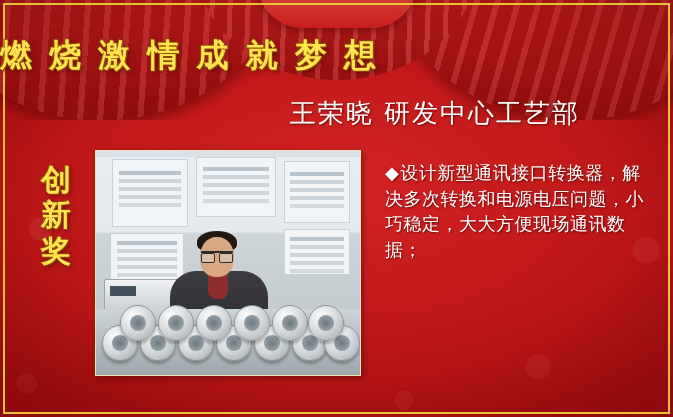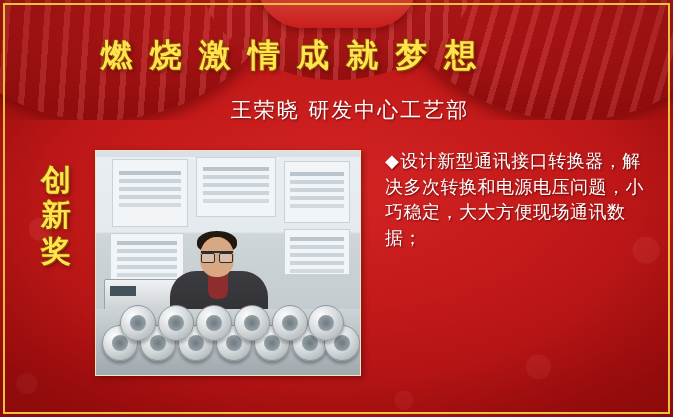--- a/index.html
+++ b/index.html
@@ -101,41 +101,41 @@
     border: 2px solid #E8C23A;
     pointer-events: none;
   }
 
   
   .title {
     position: absolute;
     top: 34px;
     left: 0;
     width: 580px;
-    text-align: center;
+    text-align: left;
     font-size: 32px;
     font-weight: bold;
     letter-spacing: 3px;
     color: #FFE44D;
     text-shadow:
       0 0 2px #8a4a00,
       1px 1px 0 #8a4a00,
       -1px -1px 0 #8a4a00,
       2px 2px 4px rgba(60,0,0,.6);
     font-family: "DejaVu Sans", "Liberation Sans", sans-serif;
   }
 
   
   .subtitle {
     position: absolute;
     top: 96px;
     left: 120px;
     width: 460px;
-    text-align: center;
-    font-size: 21px;
+    text-align: right;
+    font-size: 26px;
     color: #FFFFFF;
     letter-spacing: 2px;
     text-shadow: 1px 1px 2px rgba(70,0,0,.7);
   }
 
   
   .award {
     position: absolute;
     left: 36px;
     top: 162px;
@@ -298,21 +298,21 @@
     left: 385px;
     top: 148px;
     width: 272px;
     color: #FFFFFF;
     font-size: 18px;
     line-height: 1.42;
     letter-spacing: .5px;
     text-shadow: 1px 1px 2px rgba(70,0,0,.75);
   }
   .body-text p {
-    margin: 0 0 2px 0;
+    margin: 12px 0 2px 0;
     text-indent: 0;
   }
   .bullet {
     color: #FFFFFF;
     margin-right: 1px;
   }
 </style>
 </head>
 <body>
 

